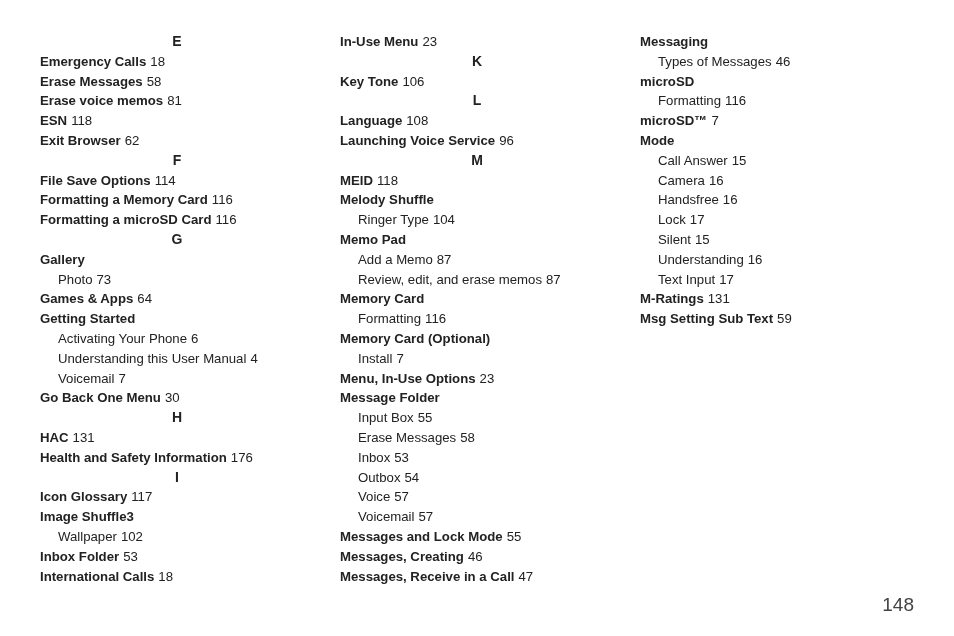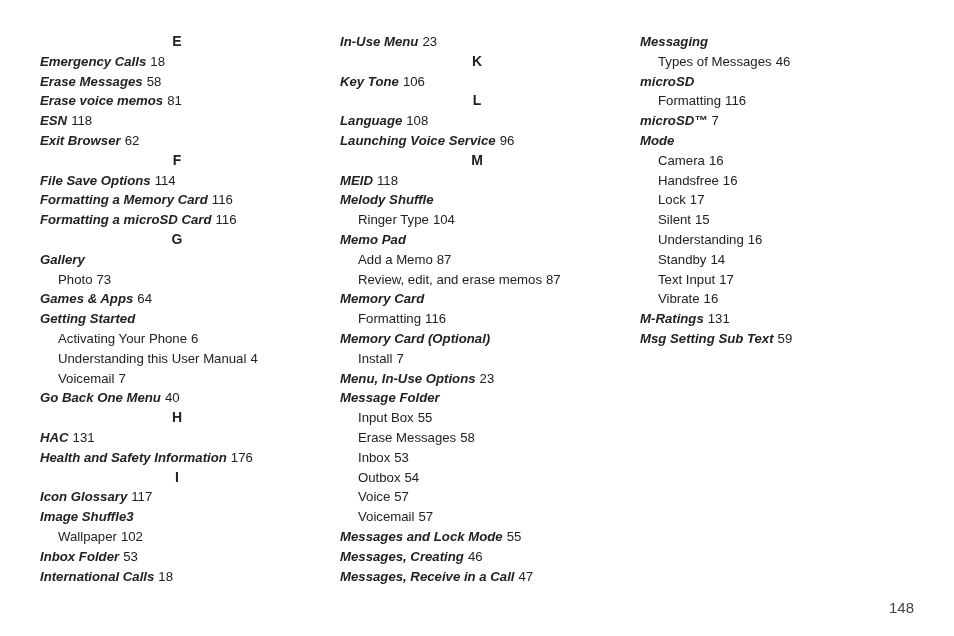--- a/index.html
+++ b/index.html
@@ -29,29 +29,29 @@
   }
   .letter {
     text-align: center;
     font-weight: 700;
     font-size: 14px;
     break-after: avoid;
   }
   .entry {
     break-inside: avoid-column;
   }
-  .term { font-weight: 700; font-style: italic; }
+  .term { font-weight: 700; }
   .pg   { font-weight: 400; margin-left: 4px; text-align: right; }
   .sub  { padding-left: 18px; font-weight: 400; }
   .sub .pg { margin-left: 4px; }
   .page-num {
     position: absolute;
     right: 40px;
     bottom: 20px;
-    font-size: 15px;
+    font-size: 19px;
     color: #444;
   }
 </style>
 </head>
 <body>
 
 <div class="page">
   <div class="cols" id="cols">
       <div class="letter">E</div>
       <div class="entry">
@@ -87,21 +87,21 @@
       <div class="entry">
         <div><span class="term">Games &amp; Apps</span><span class="pg">64</span></div>
       </div>
       <div class="entry">
         <div><span class="term">Getting Started</span></div>
         <div class="sub"><span>Activating Your Phone</span><span class="pg">6</span></div>
         <div class="sub"><span>Understanding this User Manual</span><span class="pg">4</span></div>
         <div class="sub"><span>Voicemail</span><span class="pg">7</span></div>
       </div>
       <div class="entry">
-        <div><span class="term">Go Back One Menu</span><span class="pg">40</span></div>
+        <div><span class="term">Go Back One Menu</span><span class="pg">30</span></div>
       </div>
       <div class="letter">H</div>
       <div class="entry">
         <div><span class="term">HAC</span><span class="pg">131</span></div>
       </div>
       <div class="entry">
         <div><span class="term">Health and Safety Information</span><span class="pg">176</span></div>
       </div>
       <div class="letter">I</div>
       <div class="entry">
@@ -179,28 +179,27 @@
       </div>
       <div class="entry">
         <div><span class="term">microSD</span></div>
         <div class="sub"><span>Formatting</span><span class="pg">116</span></div>
       </div>
       <div class="entry">
         <div><span class="term">microSD™</span><span class="pg">7</span></div>
       </div>
       <div class="entry">
         <div><span class="term">Mode</span></div>
+        <div class="sub"><span>Call Answer</span><span class="pg">15</span></div>
         <div class="sub"><span>Camera</span><span class="pg">16</span></div>
         <div class="sub"><span>Handsfree</span><span class="pg">16</span></div>
         <div class="sub"><span>Lock</span><span class="pg">17</span></div>
         <div class="sub"><span>Silent</span><span class="pg">15</span></div>
         <div class="sub"><span>Understanding</span><span class="pg">16</span></div>
-        <div class="sub"><span>Standby</span><span class="pg">14</span></div>
         <div class="sub"><span>Text Input</span><span class="pg">17</span></div>
-        <div class="sub"><span>Vibrate</span><span class="pg">16</span></div>
       </div>
       <div class="entry">
         <div><span class="term">M-Ratings</span><span class="pg">131</span></div>
       </div>
       <div class="entry">
         <div><span class="term">Msg Setting Sub Text</span><span class="pg">59</span></div>
       </div>
     </div>
   <div class="page-num">148</div>
 </div>

